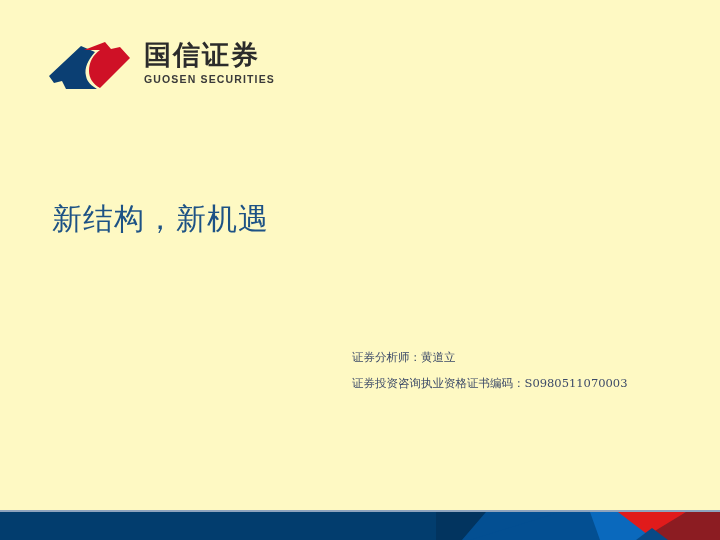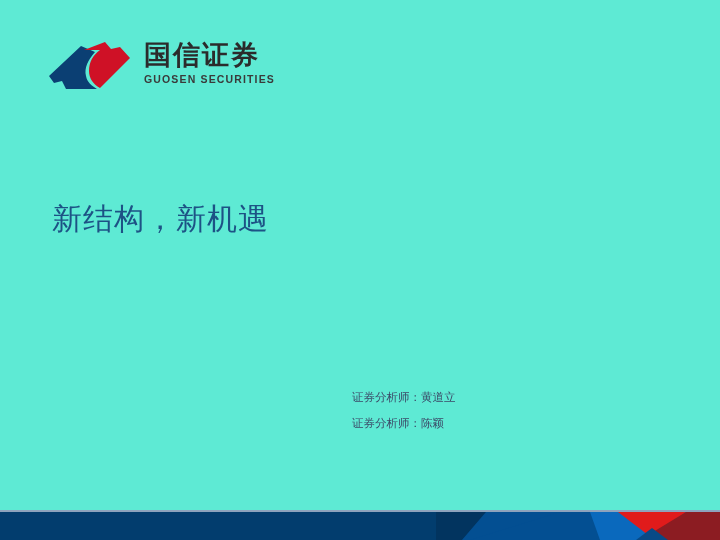--- a/index.html
+++ b/index.html
@@ -7,21 +7,21 @@
     padding: 0;
     background: #ffffff;
   }
   body {
     font-family: "Liberation Sans", sans-serif;
   }
   .slide {
     position: relative;
     width: 720px;
     height: 540px;
-    background: #5eead4;
+    background: #fef9c3;
     overflow: hidden;
   }
 
   
   .logo {
     position: absolute;
     left: 48px;
     top: 38px;
     width: 240px;
     height: 62px;
@@ -85,21 +85,20 @@
     margin-top: 16px;
     white-space: nowrap;
   }
 
   
   .analyst-block {
     position: absolute;
     left: 352px;
     top: 345px;
     width: 340px;
-    margin-top: 40px;
   }
   .analyst-line {
     font-family: "DejaVu Serif", serif;
     font-size: 11.5px;
     color: #3c4a68;
     line-height: 25.5px;
     white-space: nowrap;
   }
 
   
@@ -142,21 +141,21 @@
       <div class="logo-en">GUOSEN SECURITIES</div>
     </div>
   </div>
 
   <div class="title-block">
     <div class="main-title">新结构，新机遇</div>
   </div>
 
   <div class="analyst-block">
     <div class="analyst-line">证券分析师：黄道立</div>
-    <div class="analyst-line">证券分析师：陈颖</div>
+    <div class="analyst-line">证券投资咨询执业资格证书编码：S0980511070003</div>
   </div>
 
   <div class="bar-topline"></div>
   <div class="bottom-bar">
     <svg width="720" height="28" viewBox="0 0 720 28" xmlns="http://www.w3.org/2000/svg">
 
       <rect x="0" y="0" width="720" height="28" fill="#023d6e"></rect>
 
       <path d="M436 0 L486 0 L462 28 L436 28 Z" fill="#02345f"></path>
       <path d="M436 0 L436 28 L398 28 L398 0 Z" fill="#023d6e"></path>

